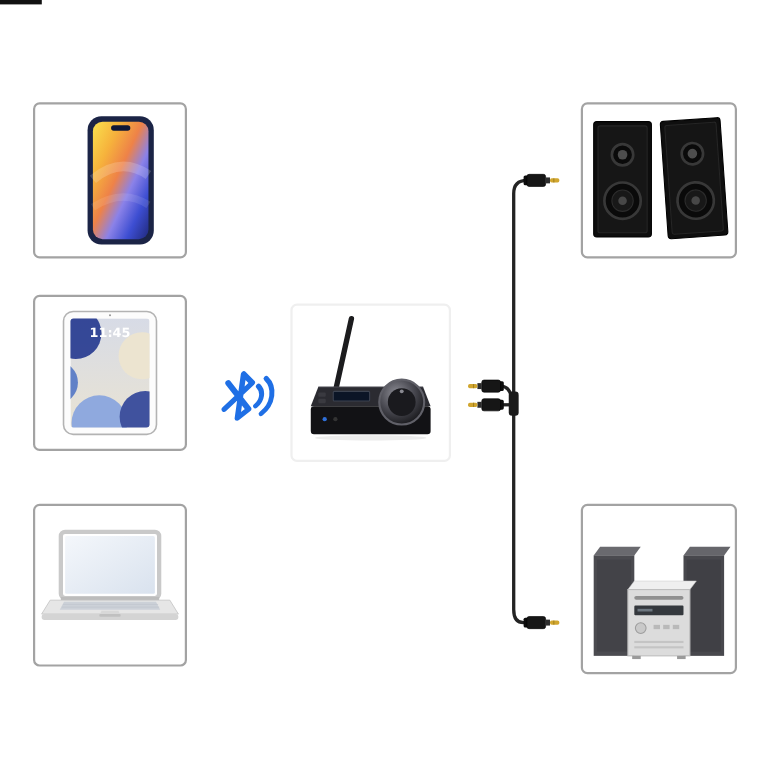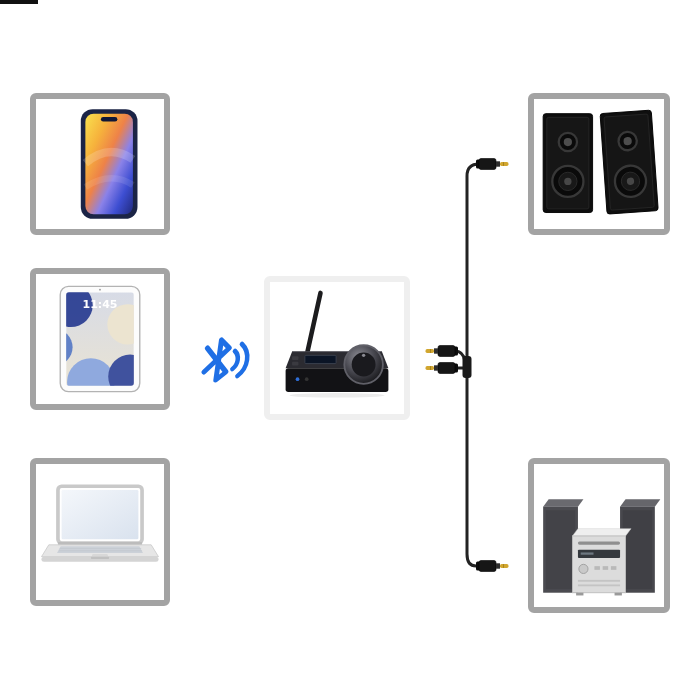--- a/index.html
+++ b/index.html
@@ -1,18 +1,18 @@
 <!DOCTYPE html>
 <html><head>
 <meta charset="utf-8">
 <style>
   html,body{margin:0;padding:0;background:#ffffff;font-family:"DejaVu Sans",sans-serif;}
   #canvas{position:relative;width:700px;height:700px;background:#ffffff;overflow:hidden;}
   .cell{
-    position:absolute;background:#ffffff;border:6px solid #a3a3a3;border-radius:6px;
+    position:absolute;background:#ffffff;border:2px solid #a3a3a3;border-radius:6px;
     display:flex;align-items:center;justify-content:center;box-sizing:border-box;
   }
   #cell-phone   {left:30px; top:93px;  width:140px;height:142px;}
   #cell-tablet  {left:30px; top:268px; width:140px;height:142px;}
   #cell-laptop  {left:30px; top:458px; width:140px;height:148px;}
   #cell-device  {left:264px;top:276px; width:146px;height:144px;border-color:#efefef;}
   #cell-speakers{left:528px;top:93px;  width:142px;height:142px;}
   #cell-stereo  {left:528px;top:458px; width:142px;height:155px;}
   #bt-icon{position:absolute;left:189px;top:329px;width:62px;height:62px;}
   #cable-layer{position:absolute;left:0;top:0;width:700px;height:700px;pointer-events:none;}

